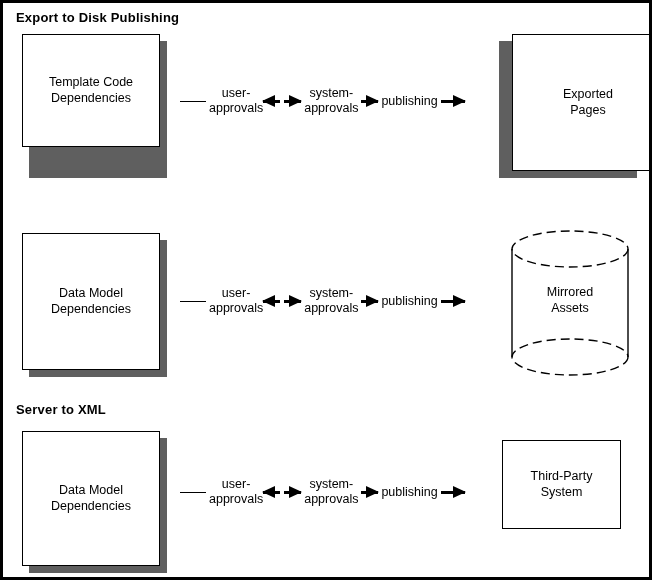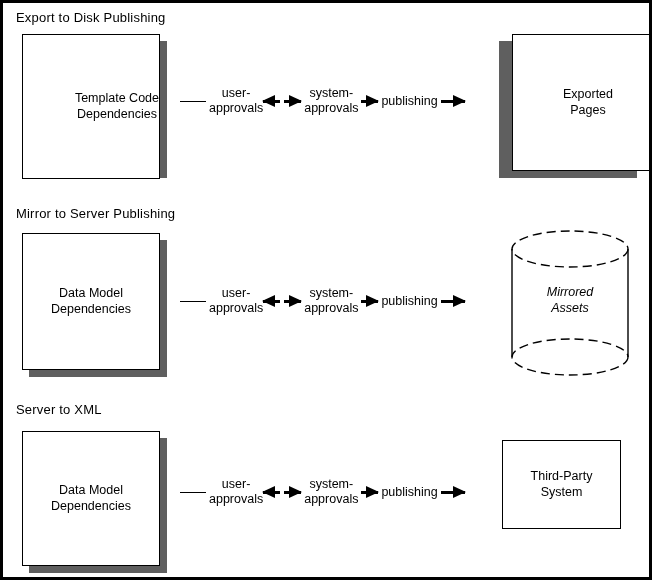--- a/index.html
+++ b/index.html
@@ -16,21 +16,21 @@
     box-sizing: border-box;
     font-family: "Liberation Sans", sans-serif;
     overflow: hidden;
   }
 
   
   .section-heading {
     position: absolute;
     font-family: "Liberation Sans", sans-serif;
     font-size: 13px;
-    font-weight: normal;
+    font-weight: bold;
     color: #000000;
     white-space: nowrap;
     letter-spacing: 0.2px;
   }
 
   
   .node-box {
     position: absolute;
     box-sizing: border-box;
     border: 1px solid #000000;
@@ -127,21 +127,21 @@
   .label-gap { width: 3px; }
 </style>
 </head>
 <body>
 
 <div id="canvas">
 
   <div class="section-heading" style="left:13px; top:7px;">Export to Disk Publishing</div>
 
   <div class="box-shadow-layer" style="left:26px; top:38px; width:138px; height:137px;"></div>
-  <div class="node-box" style="left:19px; top:31px; width:138px; height:145px;justify-content:flex-end;">
+  <div class="node-box" style="left:19px; top:31px; width:138px; height:113px;">
     <span class="node-label">Template Code
 Dependencies</span>
   </div>
 
   <div class="connector-row" style="left:157px; top:78px; width:332px;">
     <div class="plain-line" style="width:26px;"></div>
     <div class="label-gap"></div>
     <span class="edge-label">user-
 approvals</span>
     <div class="arrow-left" style="width:17px;"></div>
@@ -157,21 +157,20 @@
     <div class="label-gap"></div>
     <div class="arrow-right" style="width:24px;"></div>
   </div>
 
   <div class="box-shadow-layer" style="left:496px; top:38px; width:138px; height:137px;"></div>
   <div class="node-box" style="left:509px; top:31px; width:152px; height:137px;">
     <span class="node-label">Exported
 Pages</span>
   </div>
 
-  <div class="section-heading" style="left:13px; top:203px;">Mirror to Server Publishing</div>
 
   <div class="box-shadow-layer" style="left:26px; top:237px; width:138px; height:137px;"></div>
   <div class="node-box" style="left:19px; top:230px; width:138px; height:137px;">
     <span class="node-label">Data Model
 Dependencies</span>
   </div>
 
   <div class="connector-row" style="left:157px; top:278px; width:345px;">
     <div class="plain-line" style="width:26px;"></div>
     <div class="label-gap"></div>
@@ -194,21 +193,21 @@
   <div class="cylinder" style="left:505px; top:224px; width:124px; height:152px;">
     <svg width="124" height="152" viewBox="0 0 124 152">
 
       <line x1="4" y1="22" x2="4" y2="130" stroke="#000000" stroke-width="1.4"></line>
       <line x1="120" y1="22" x2="120" y2="130" stroke="#000000" stroke-width="1.4"></line>
 
       <ellipse cx="62" cy="22" rx="58" ry="18" fill="none" stroke="#000000" stroke-width="1.4" stroke-dasharray="9 5"></ellipse>
 
       <ellipse cx="62" cy="130" rx="58" ry="18" fill="none" stroke="#000000" stroke-width="1.4" stroke-dasharray="9 5"></ellipse>
     </svg>
-    <span class="cyl-label" style="top:58px;font-style:italic;">Mirrored
+    <span class="cyl-label" style="top:58px;">Mirrored
 Assets</span>
   </div>
 
   <div class="section-heading" style="left:13px; top:399px;">Server to XML</div>
 
   <div class="box-shadow-layer" style="left:26px; top:435px; width:138px; height:135px;"></div>
   <div class="node-box" style="left:19px; top:428px; width:138px; height:135px;">
     <span class="node-label">Data Model
 Dependencies</span>
   </div>

